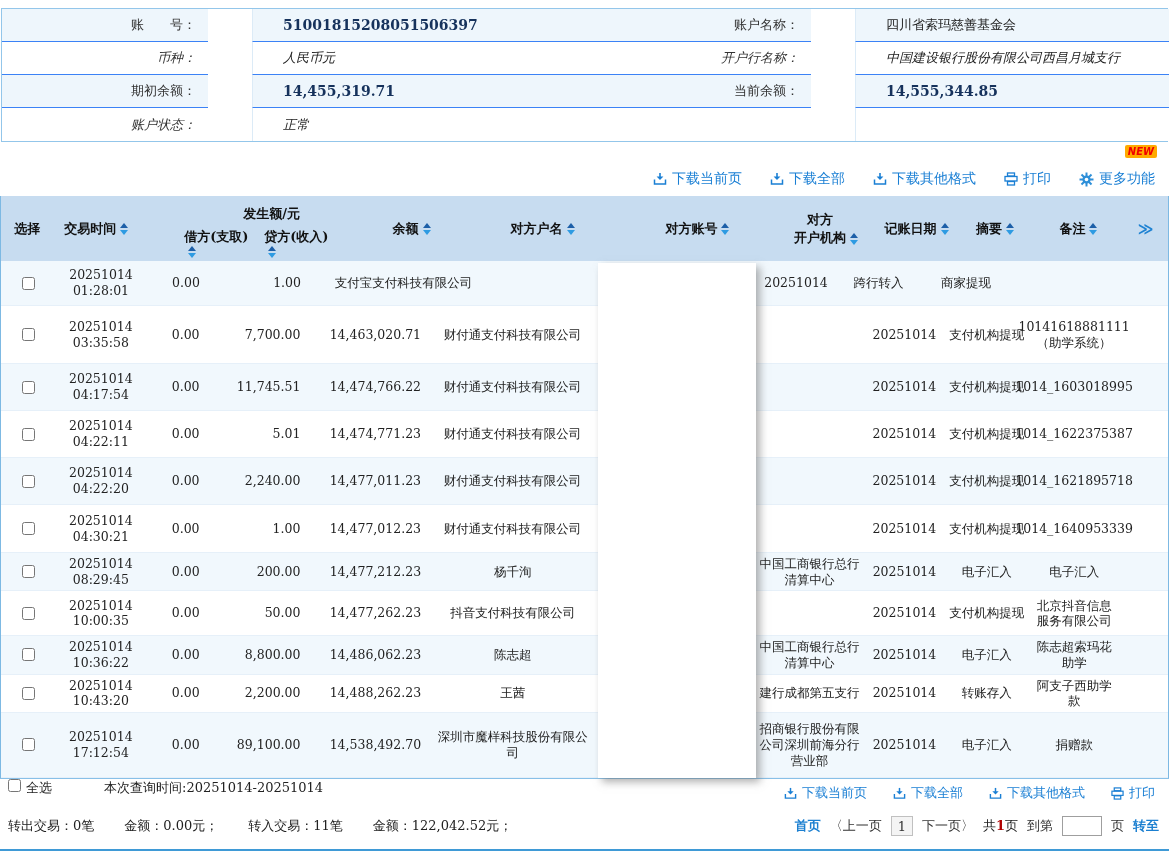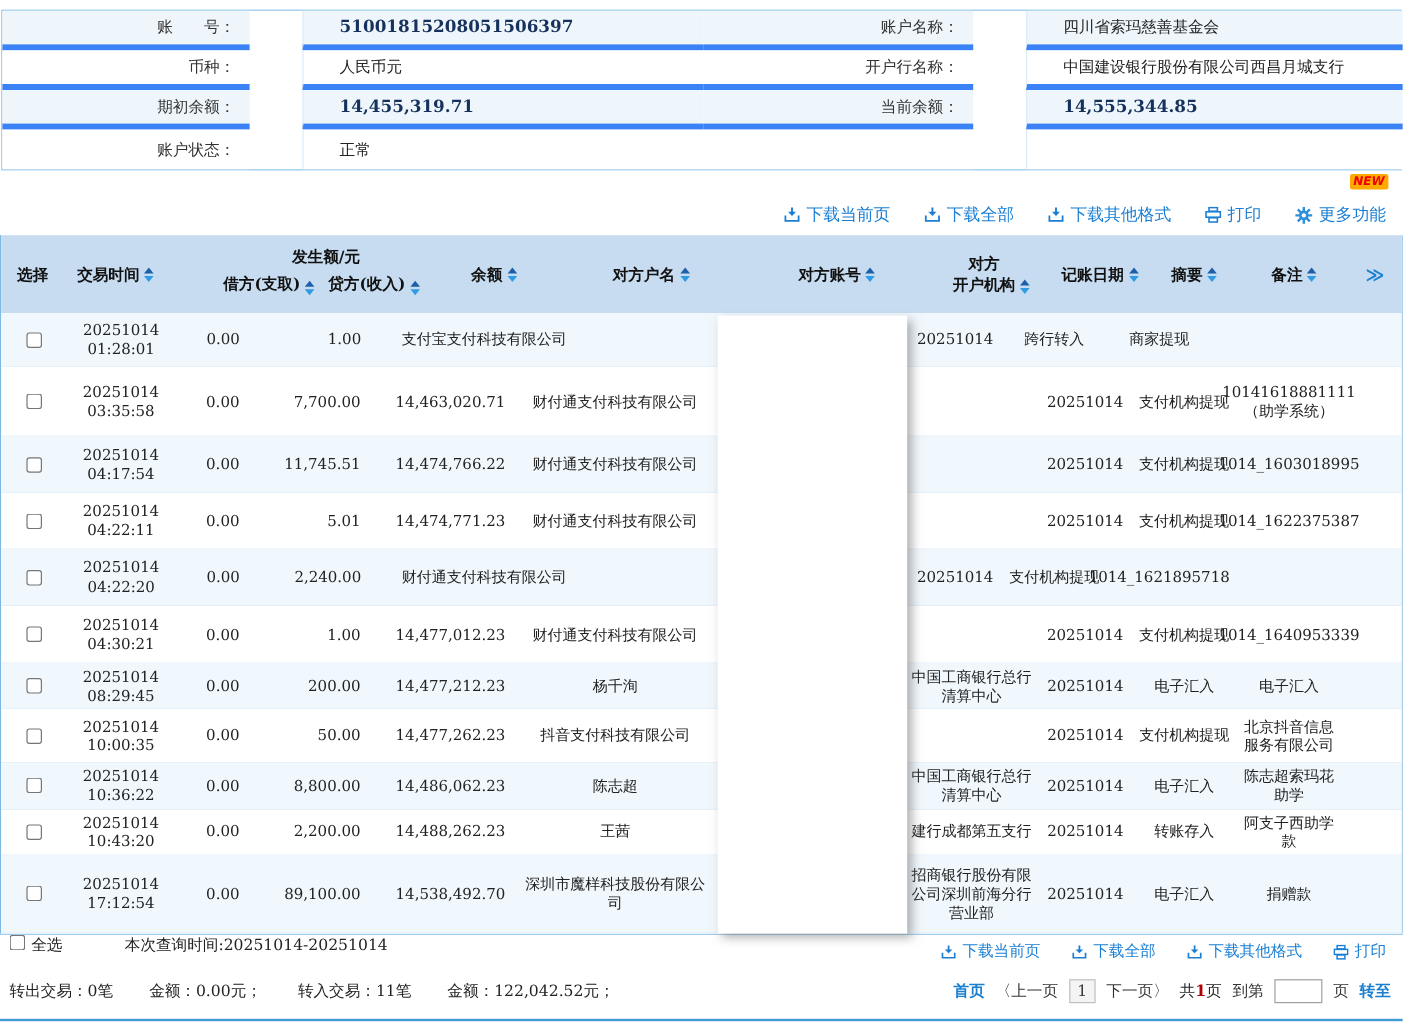--- a/index.html
+++ b/index.html
@@ -11,25 +11,25 @@
   }
   
   .acct-table{
     margin:8px 1px 0 1px;
     border:1px solid #93c6ea;
     display:grid;
     grid-template-columns:206px 378px 225px 358px;
   }
   .acct-cell{
     min-height:33px; display:flex; align-items:center;
-    border-bottom:5px solid #3b82f6;
+    border-bottom:1px solid #3b82f6;
     padding:2px 0;
   }
   .acct-row-odd{ background:#eef6fc; }
-  .acct-row-even{ background:#ffffff; }
+  .acct-row-even{ background:#ffffff;font-style:italic; }
   .acct-label{ justify-content:flex-end; padding-right:12px; color:#333; }
   .acct-value{ padding-left:30px; border-left:1px solid #dcebf7;margin-left:44px; }
   .acct-value.em{ font-weight:bold; font-size:14px; color:#16325c; }
   .acct-cell.last-row{ border-bottom:none; }
   
   .toolbar{
     position:relative; height:54px;
     display:flex; justify-content:flex-end; align-items:flex-end;
     gap:28px; padding:0 14px 8px 0;
   }
@@ -48,21 +48,21 @@
   
   .dtable{ border-left:1px solid #7db9e3; border-right:1px solid #7db9e3; }
   .thead{
     background:#c7dcf0; height:65px;
     display:flex; font-weight:bold; color:#111;
   }
   .th{ display:flex; align-items:center; justify-content:center; text-align:center; }
   .th-group{ flex-direction:column; justify-content:flex-start;margin-left:45px; }
   .th-group-label{ margin-top:9px; }
   .th-sub-row{ display:flex; margin-top:5px; }
-  .th-sub{ display:flex; align-items:flex-end; justify-content:center; }
+  .th-sub{ display:flex; align-items:flex-start; justify-content:center;flex-direction:column; }
   .w-sel{width:55px}.w-time{width:90px}.w-debit{width:80px}.w-credit{width:95px}
   .w-bal{width:110px}.w-name{width:165px}.w-acct{width:160px}.w-bank{width:110px}
   .w-date{width:80px}.w-sum{width:85px}.w-rem{width:90px}.w-more{width:49px}
   .sort{ display:inline-flex; flex-direction:column; gap:2px; margin-left:4px; cursor:pointer; }
   .sort .up{ width:0;height:0;border-left:4px solid transparent;border-right:4px solid transparent;border-bottom:5px solid #1d5fa8; }
   .sort .dn{ width:0;height:0;border-left:4px solid transparent;border-right:4px solid transparent;border-top:5px solid #2e9be2; }
   .th-more{ color:#1e82d2; font-size:15px; letter-spacing:-2px; cursor:pointer; }
   .tbody{ position:relative; }
   .trow{ display:flex; border-bottom:1px solid #e6f0f9; background:#fff; }
   .trow:nth-child(odd){ background:#f1f8fd; }
@@ -418,20 +418,23 @@
         <div class="td td-col w-time">
           <span>20251014</span>
           <span>04:22:20</span>
         </div>
         <div class="td w-debit">
           <span>0.00</span>
         </div>
         <div class="td td-right w-credit">
           <span>2,240.00</span>
         </div>
+        <div class="td w-bal">
+          <span>14,477,011.23</span>
+        </div>
         <div class="td w-name">
           <span>财付通支付科技有限公司</span>
         </div>
         <div class="td w-acct">
           <span></span>
         </div>
         <div class="td w-bank">
           <span></span>
         </div>
         <div class="td w-date">

